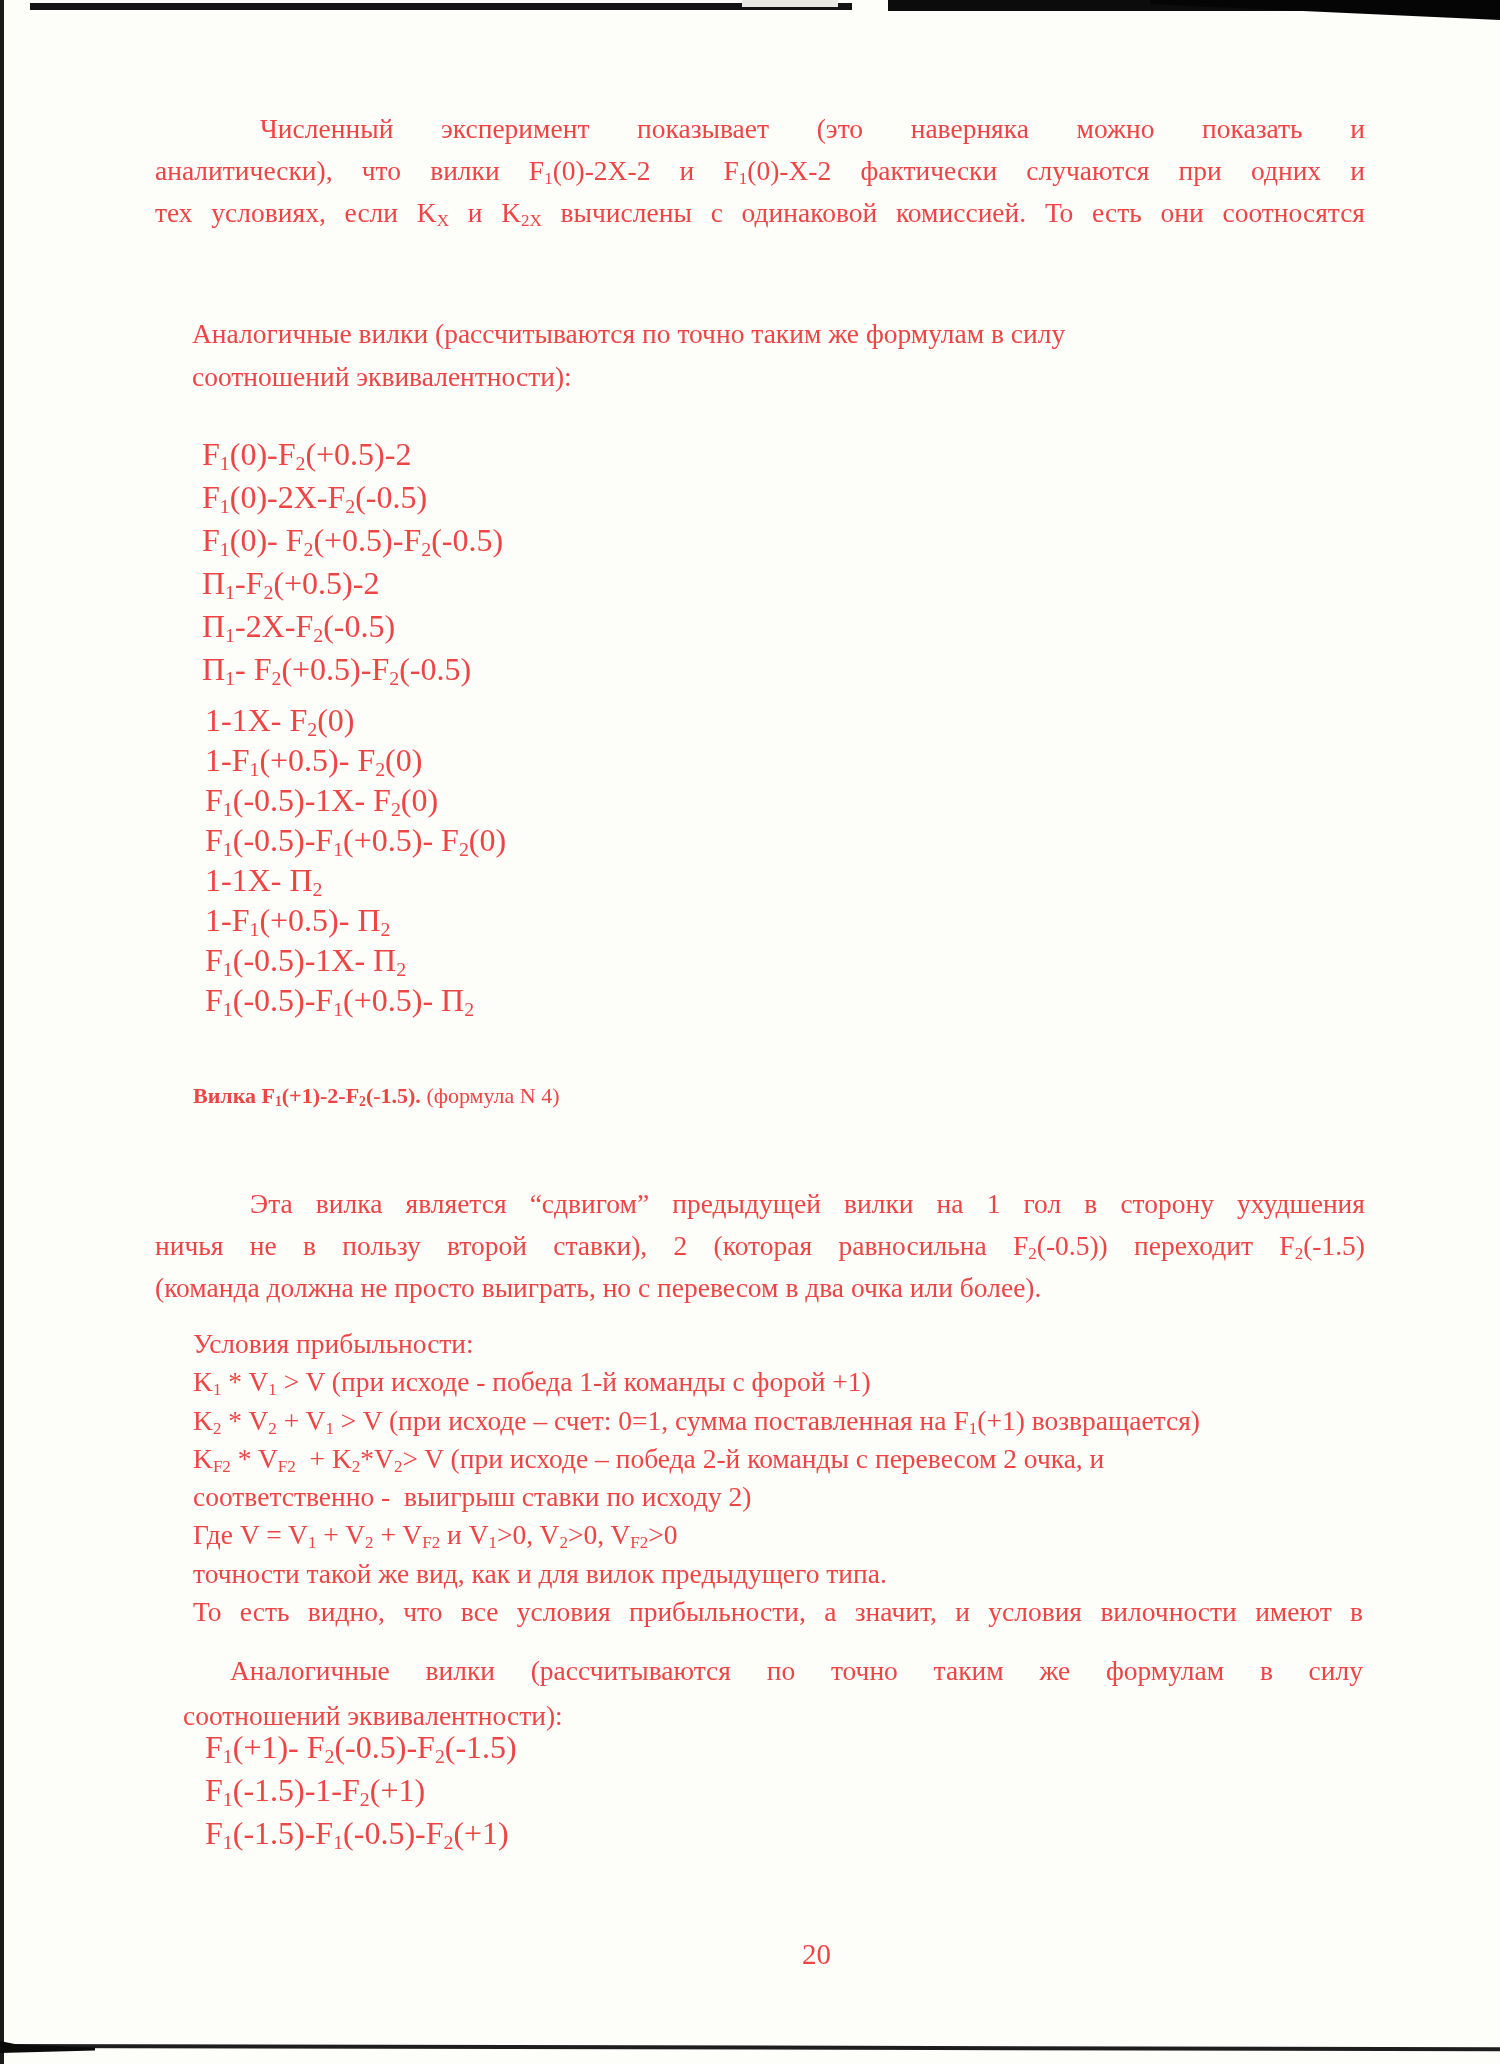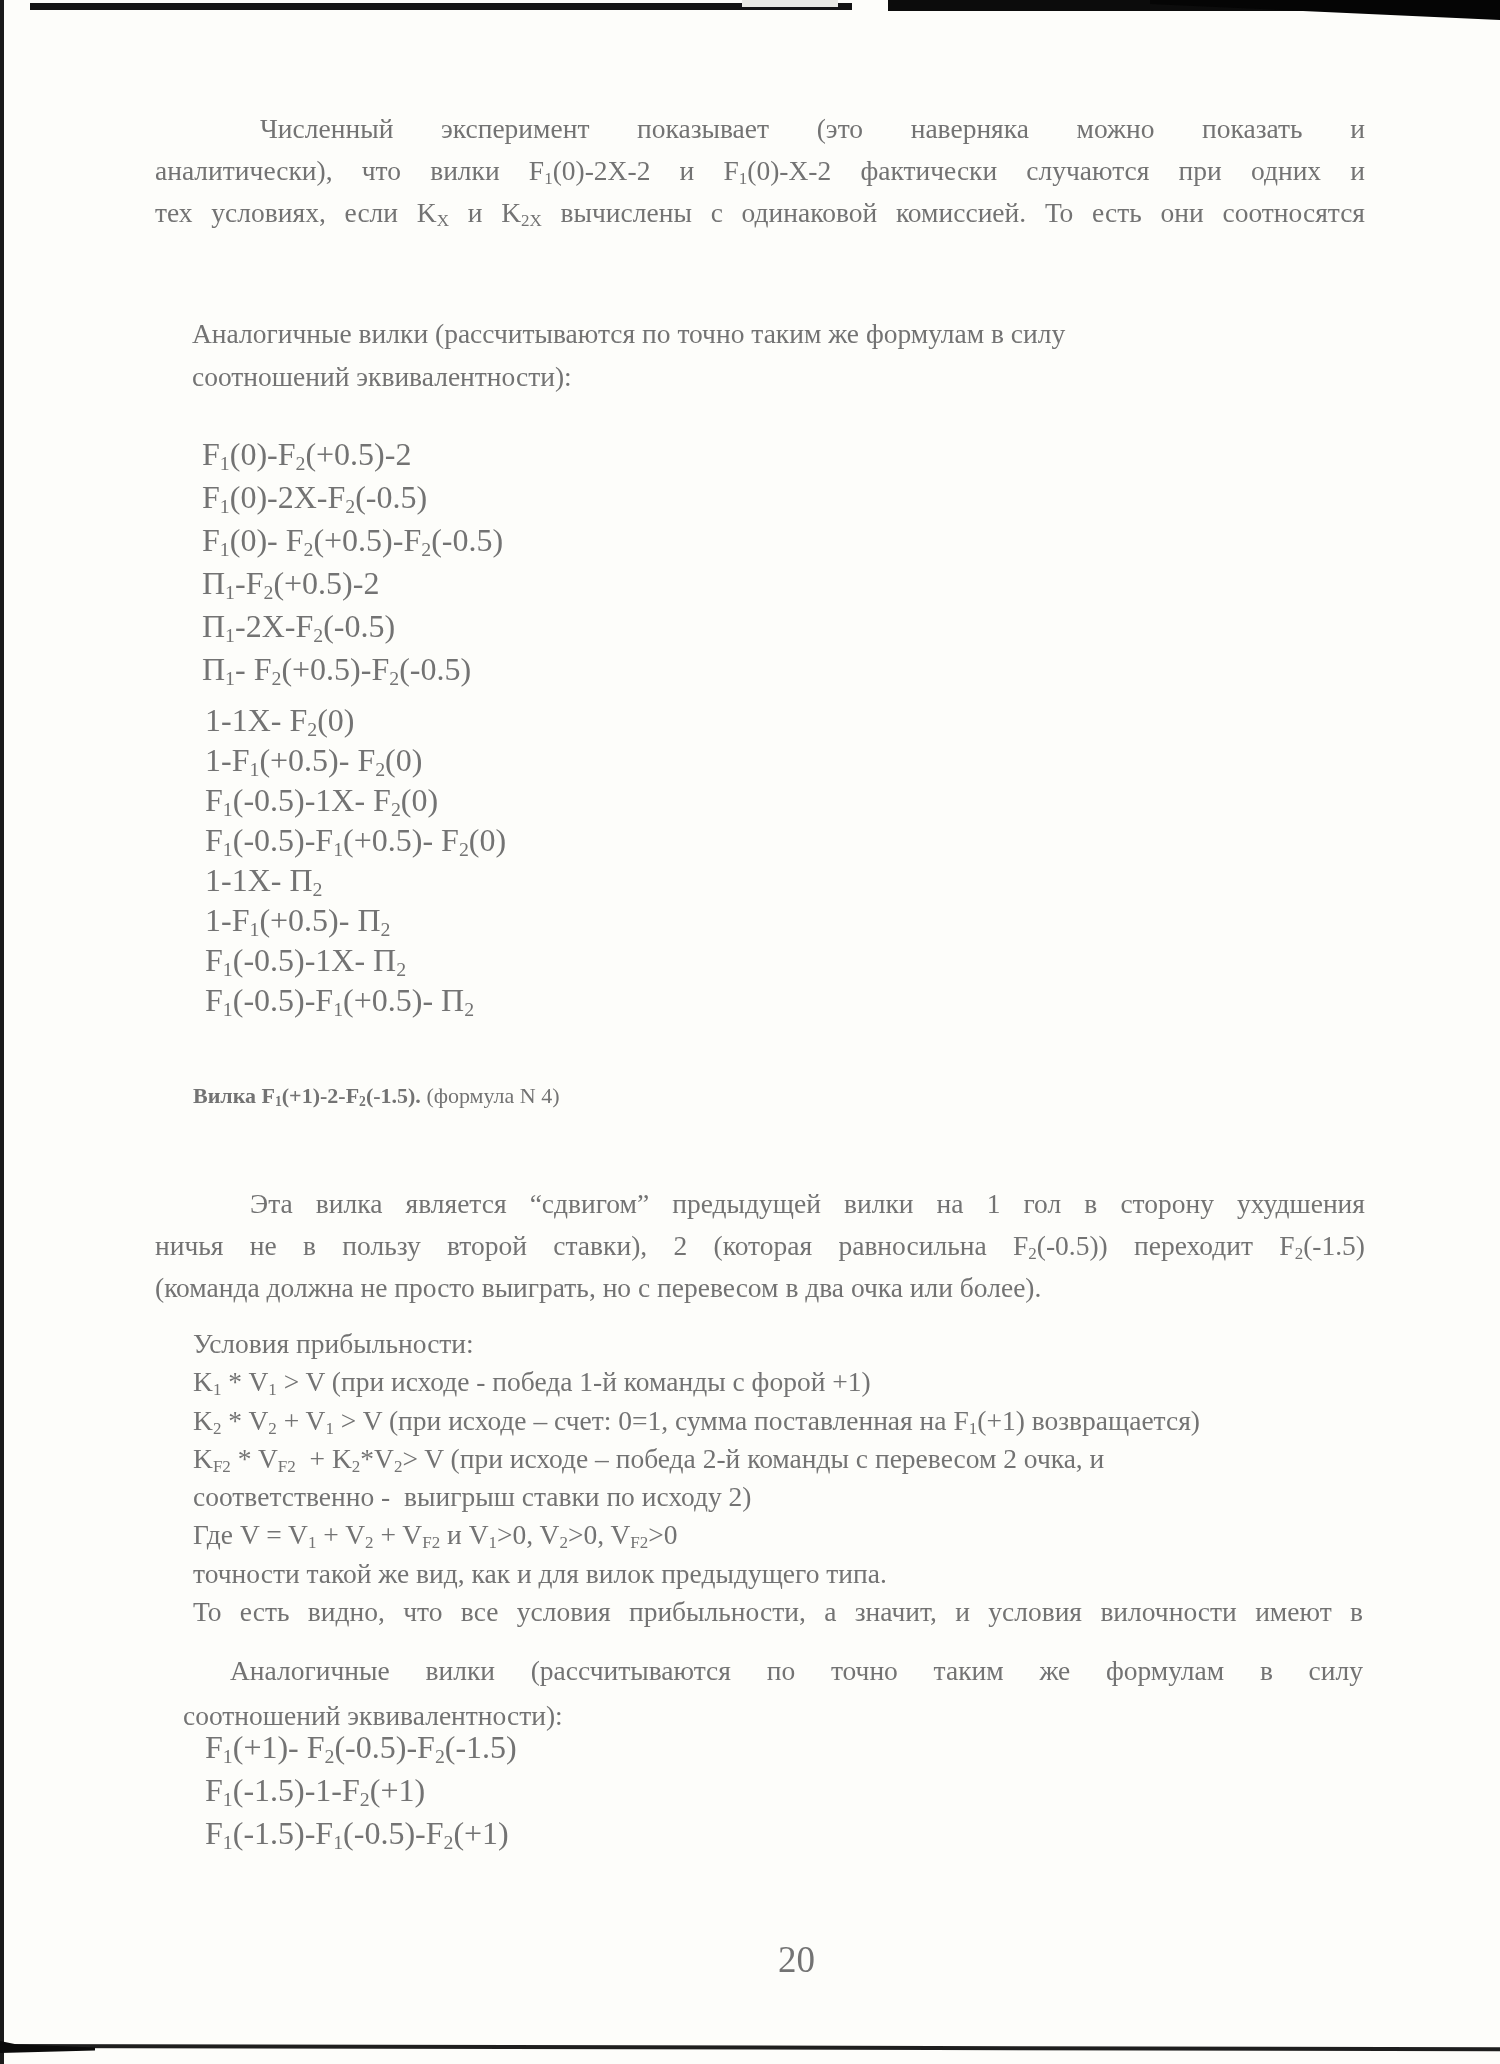--- a/index.html
+++ b/index.html
@@ -3,42 +3,42 @@
 <meta charset="utf-8">
 <style>
   html, body { margin: 0; padding: 0; background: #ffffff; }
   .page {
     position: relative;
     width: 1500px;
     height: 2064px;
     background: #fdfdfa;
     overflow: hidden;
     font-family: "Liberation Serif", "DejaVu Serif", serif;
-    color: #737373;
+    color: #ef4444;
   }
   .block { position: absolute; }
   .line { white-space: pre-wrap; }
   .stretch { text-align: justify; text-align-last: justify; }
   .body-text { font-size: 27.5px; }
   .formula-text { font-size: 32px; }
   sub { font-size: 0.62em; line-height: 0; vertical-align: -0.25em; }
   .heading-bold { font-weight: bold; }
   
   .artifact { position: absolute; background: #101010; }
   .top-bar-left   { left: 30px;  top: 3px;  width: 822px;  height: 7px;  background:#141414; }
   .top-gap-box    { left: 742px; top: 0;    width: 96px;   height: 7px;  background:#e9e9e4; }
   .top-bar-right  { left: 888px; top: 0;    width: 612px;  height: 11px; background:#0c0c0c; }
   .top-bar-right-wedge { left: 1150px; top: 0; width: 350px; height: 20px; background:#050505;
     clip-path: polygon(0 0, 100% 0, 100% 100%, 0 20%); }
   .left-edge-line { left: 0; top: 0; width: 4px; height: 2064px; background:#1b1b1b; }
   .bottom-line { left: -4px; top: 2044px; width: 1510px; height: 4px; background:#1e1e1e;
     transform: rotate(0.12deg); transform-origin: left center; }
   .bottom-wedge { left: 0; top: 2041px; width: 95px; height: 12px; background:#0b0b0b;
     clip-path: polygon(0 0, 18% 30%, 100% 55%, 100% 80%, 0 100%); }
-  .page-number { font-size: 37px; }
+  .page-number { font-size: 29px; margin-left: 24px; }
 </style>
 </head>
 <body>
 
 <div class="page">
 
   <div class="artifact top-bar-left"></div>
   <div class="artifact top-gap-box"></div>
   <div class="artifact top-bar-right"></div>
   <div class="artifact top-bar-right-wedge"></div>

